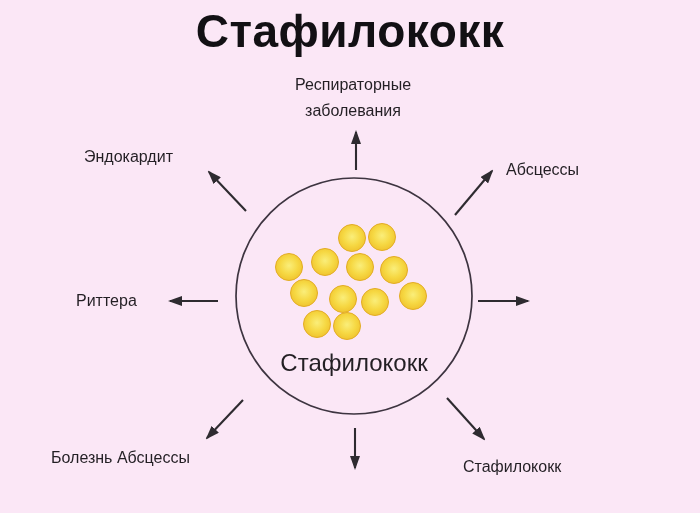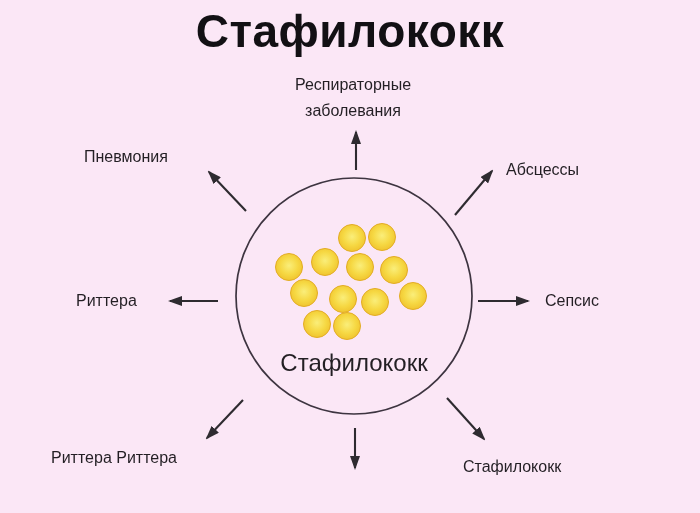--- a/index.html
+++ b/index.html
@@ -110,21 +110,20 @@
       <line class="arrow" x1="455" y1="215" x2="492" y2="171" marker-end="url(#ah)"></line>
       <line class="arrow" x1="218" y1="301" x2="170" y2="301" marker-end="url(#ah)"></line>
       <line class="arrow" x1="478" y1="301" x2="528" y2="301" marker-end="url(#ah)"></line>
       <line class="arrow" x1="243" y1="400" x2="207" y2="438" marker-end="url(#ah)"></line>
       <line class="arrow" x1="355" y1="428" x2="355" y2="468" marker-end="url(#ah)"></line>
       <line class="arrow" x1="447" y1="398" x2="484" y2="439" marker-end="url(#ah)"></line>
     </g>
   </svg>
 
   <div class="lbl lbl-respiratory">Респираторные заболевания</div>
-  <div class="lbl lbl-pneumonia">Пневмония</div>
+  <div class="lbl lbl-pneumonia">Эндокардит</div>
   <div class="lbl lbl-abscesses">Абсцессы</div>
   <div class="lbl lbl-arthritis">Риттера</div>
-  <div class="lbl lbl-sepsis">Сепсис</div>
-  <div class="lbl lbl-ritter">Риттера Риттера</div>
+  <div class="lbl lbl-ritter">Болезнь Абсцессы</div>
   <div class="lbl lbl-endocarditis">Стафилококк</div>
   <div class="lbl lbl-center">Стафилококк</div>
 
 </div>
 
 </body></html>

